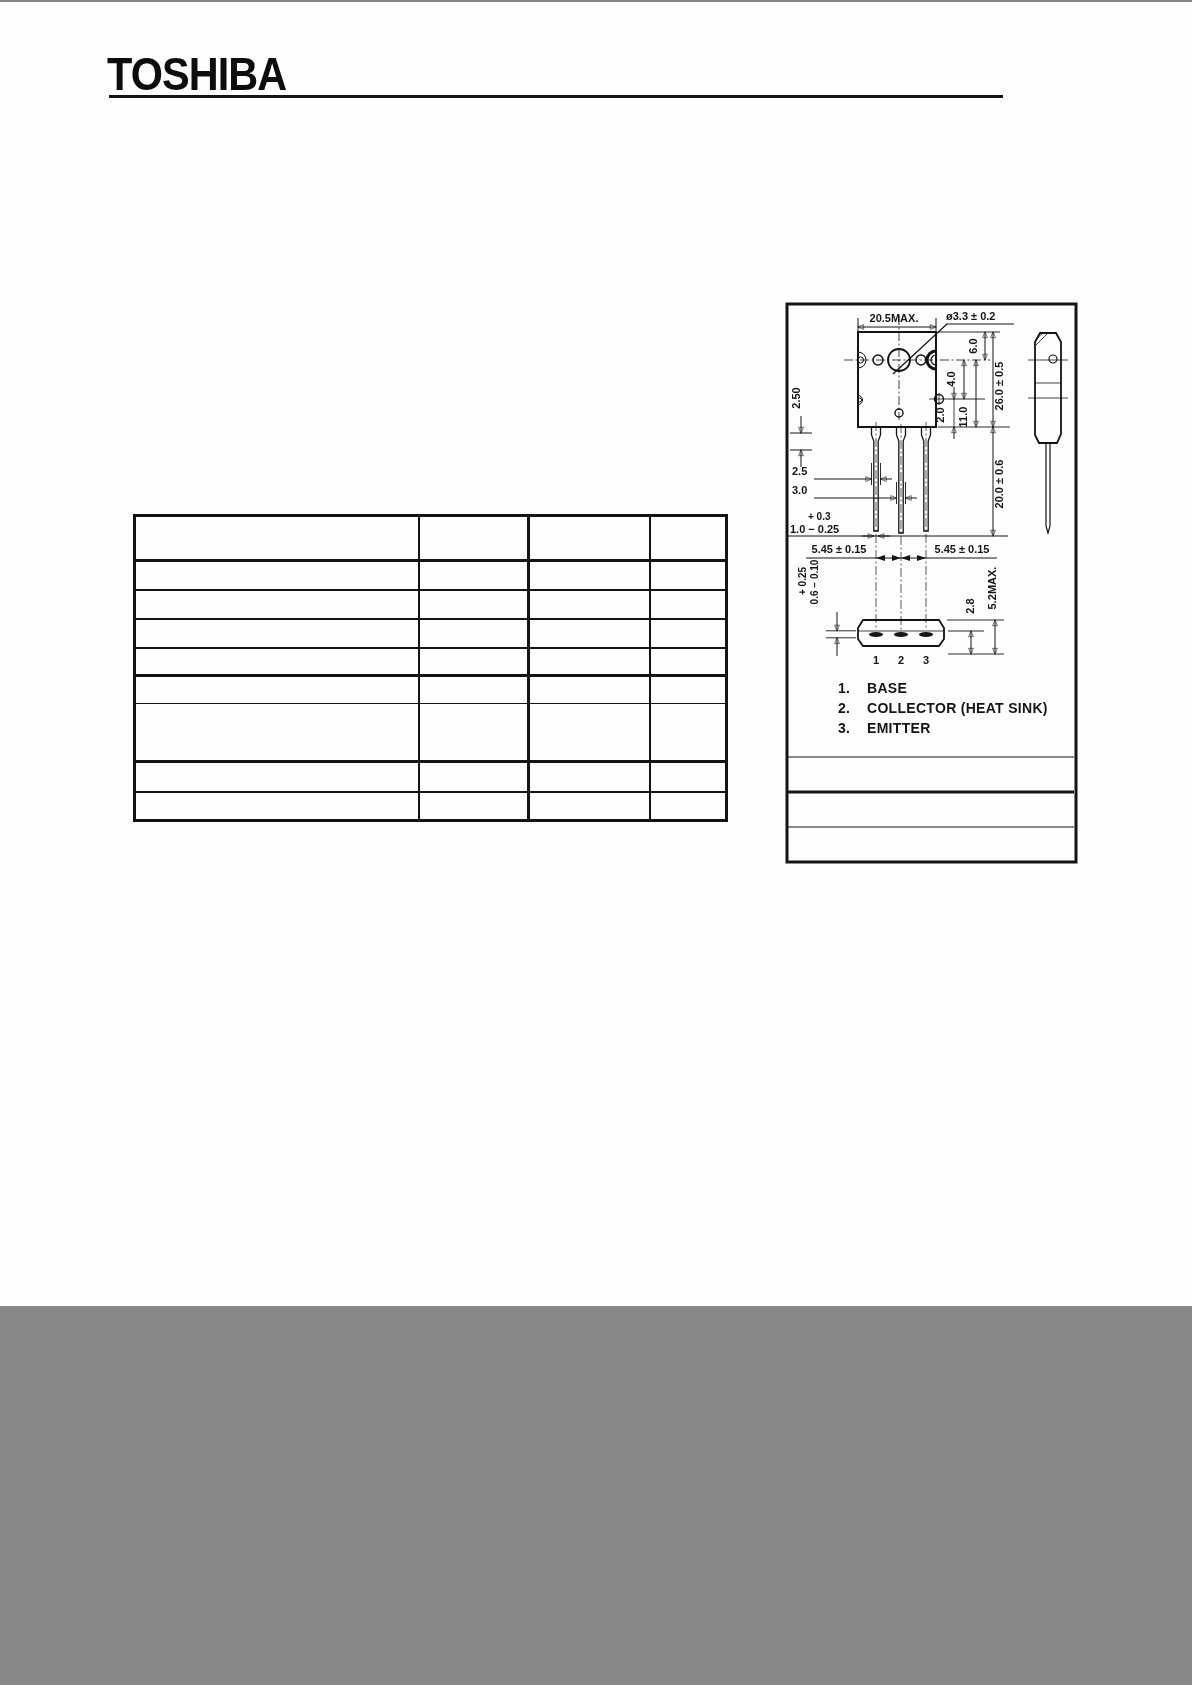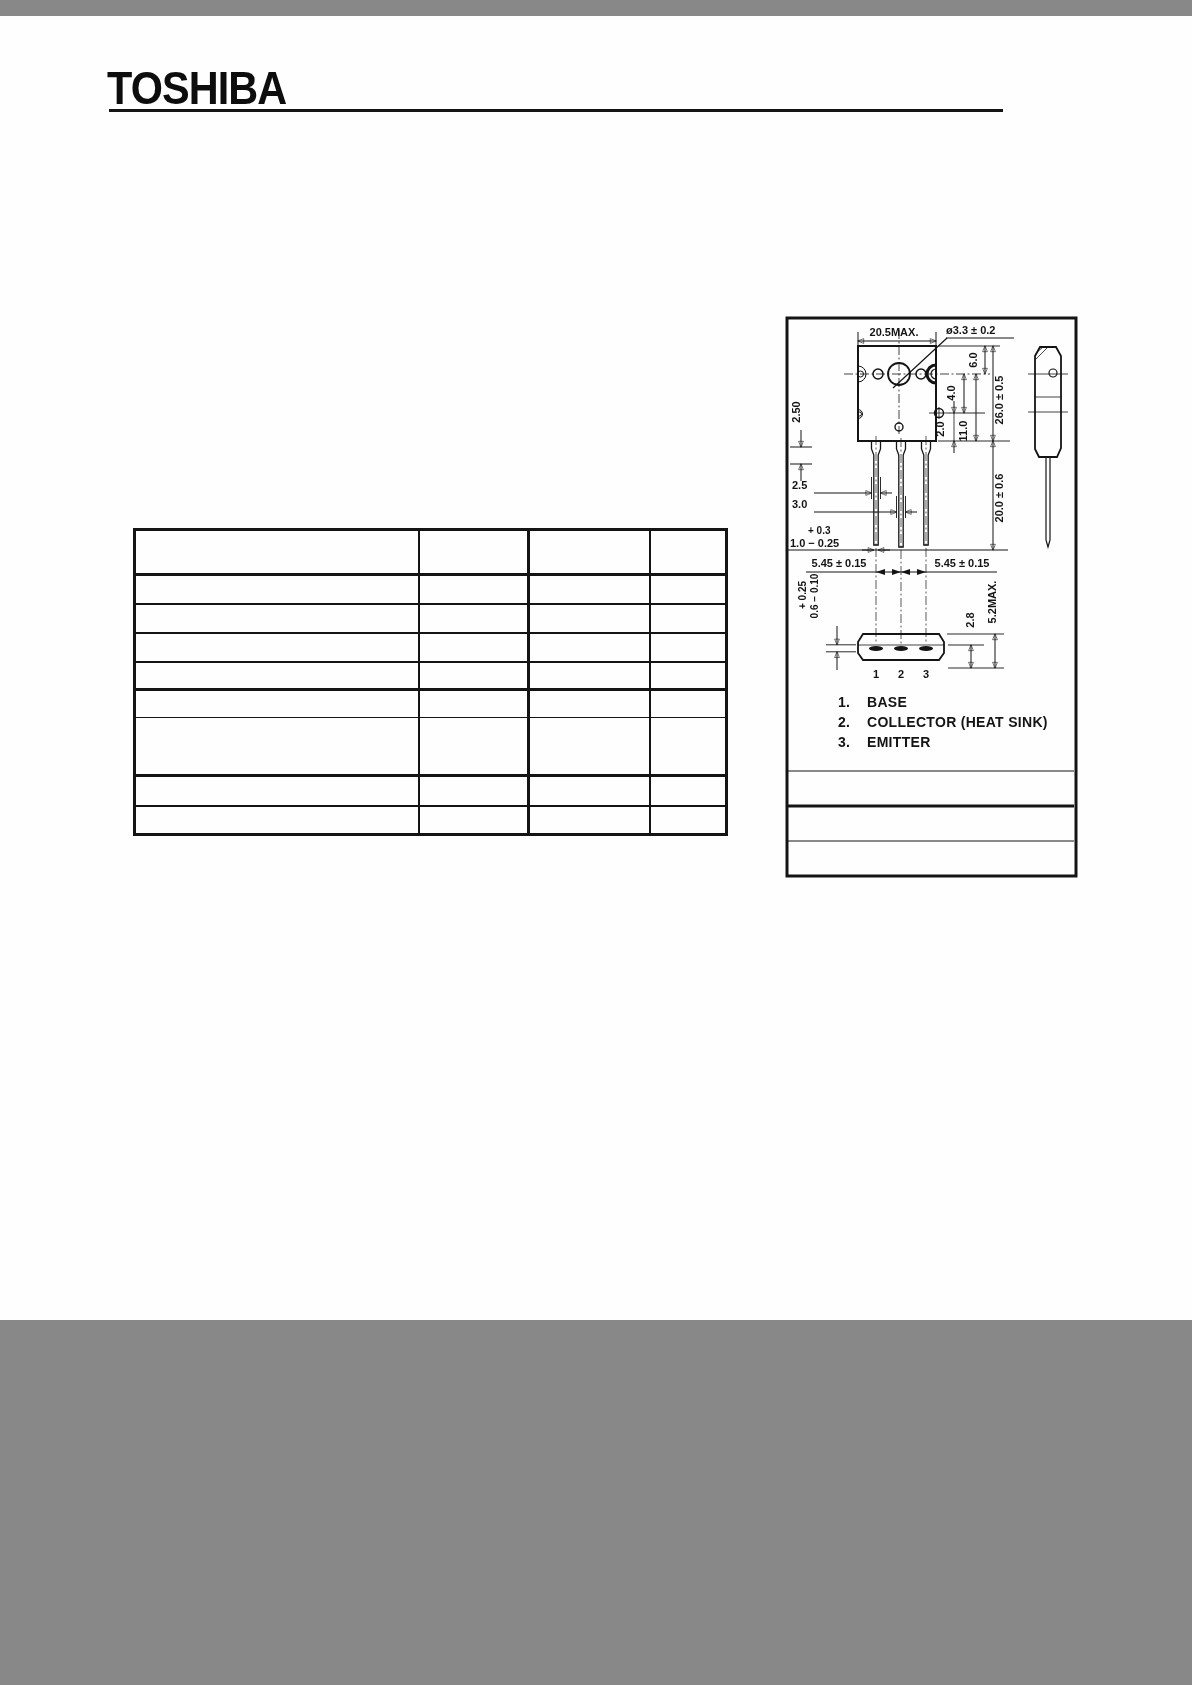--- a/index.html
+++ b/index.html
@@ -1,19 +1,19 @@
 <!DOCTYPE html>
 <html><head>
 <meta charset="utf-8">
 <style>
   html,body{margin:0;padding:0;background:#888;}
   .page{
     position:relative;width:1192px;height:1304px;background:#fefefe;
     font-family:"Liberation Sans",sans-serif;color:#151515;overflow:hidden;
-    margin:16px auto;
+    margin:2px auto;
   }
   .logo{
     position:absolute;left:107px;top:45px;font-size:46px;font-weight:bold;
     letter-spacing:-1px;transform:scaleX(.9);transform-origin:0 50%;
     white-space:nowrap;color:#0d0d0d;
   }
   .header-rule{position:absolute;left:109px;top:93px;width:894px;height:3px;background:#141414;}
   .footer-rule{position:absolute;left:110px;top:1597px;width:973px;height:4px;background:#141414;}
   .scan-mark{
     position:absolute;left:2px;top:1680px;width:17px;height:4px;

